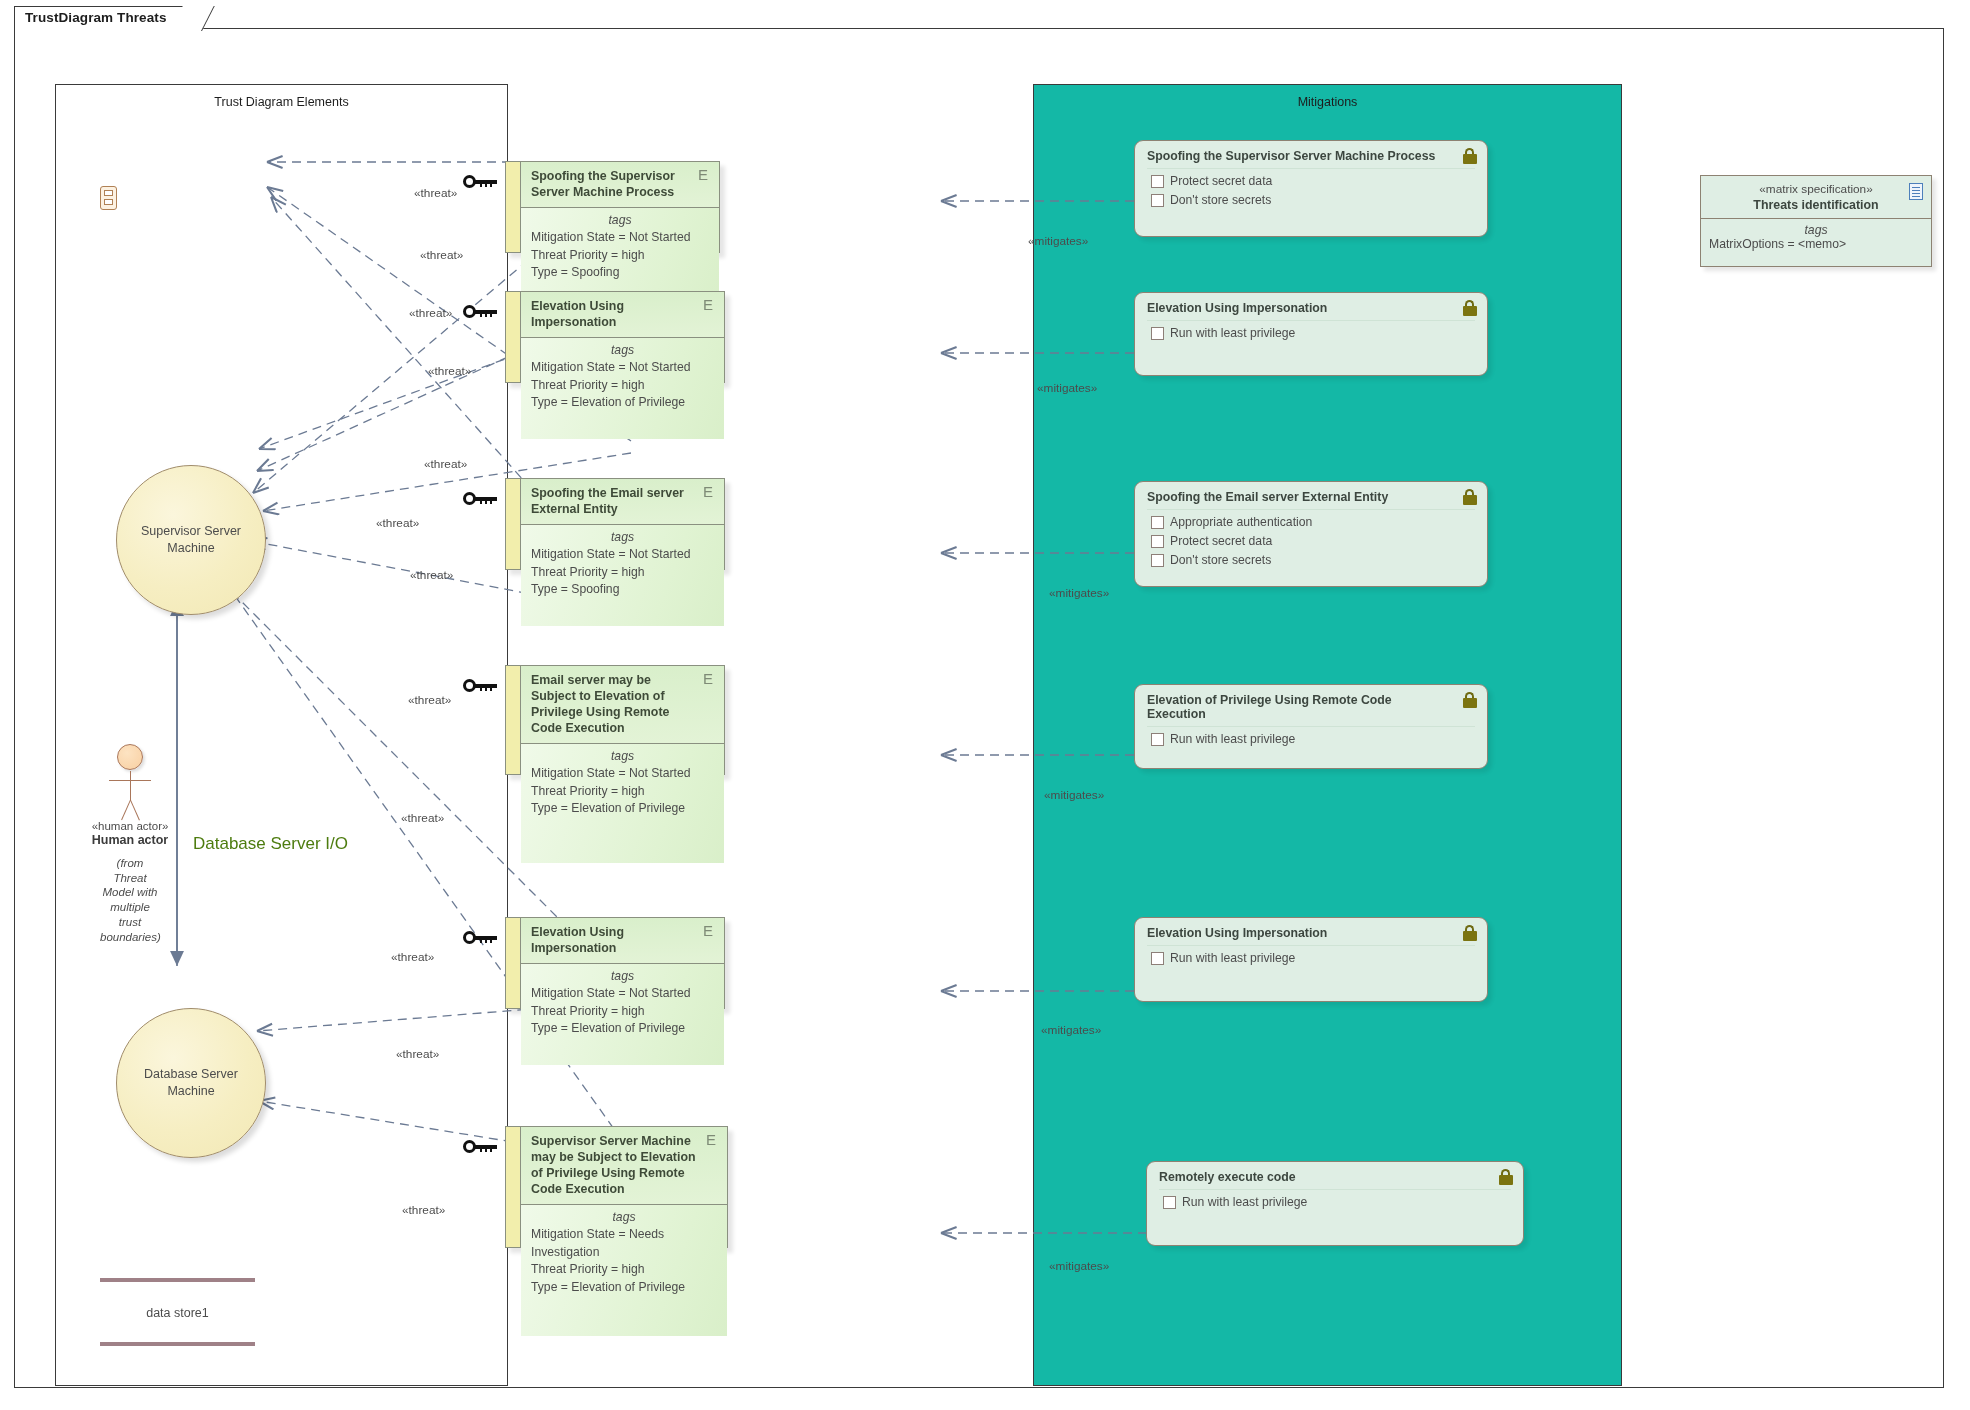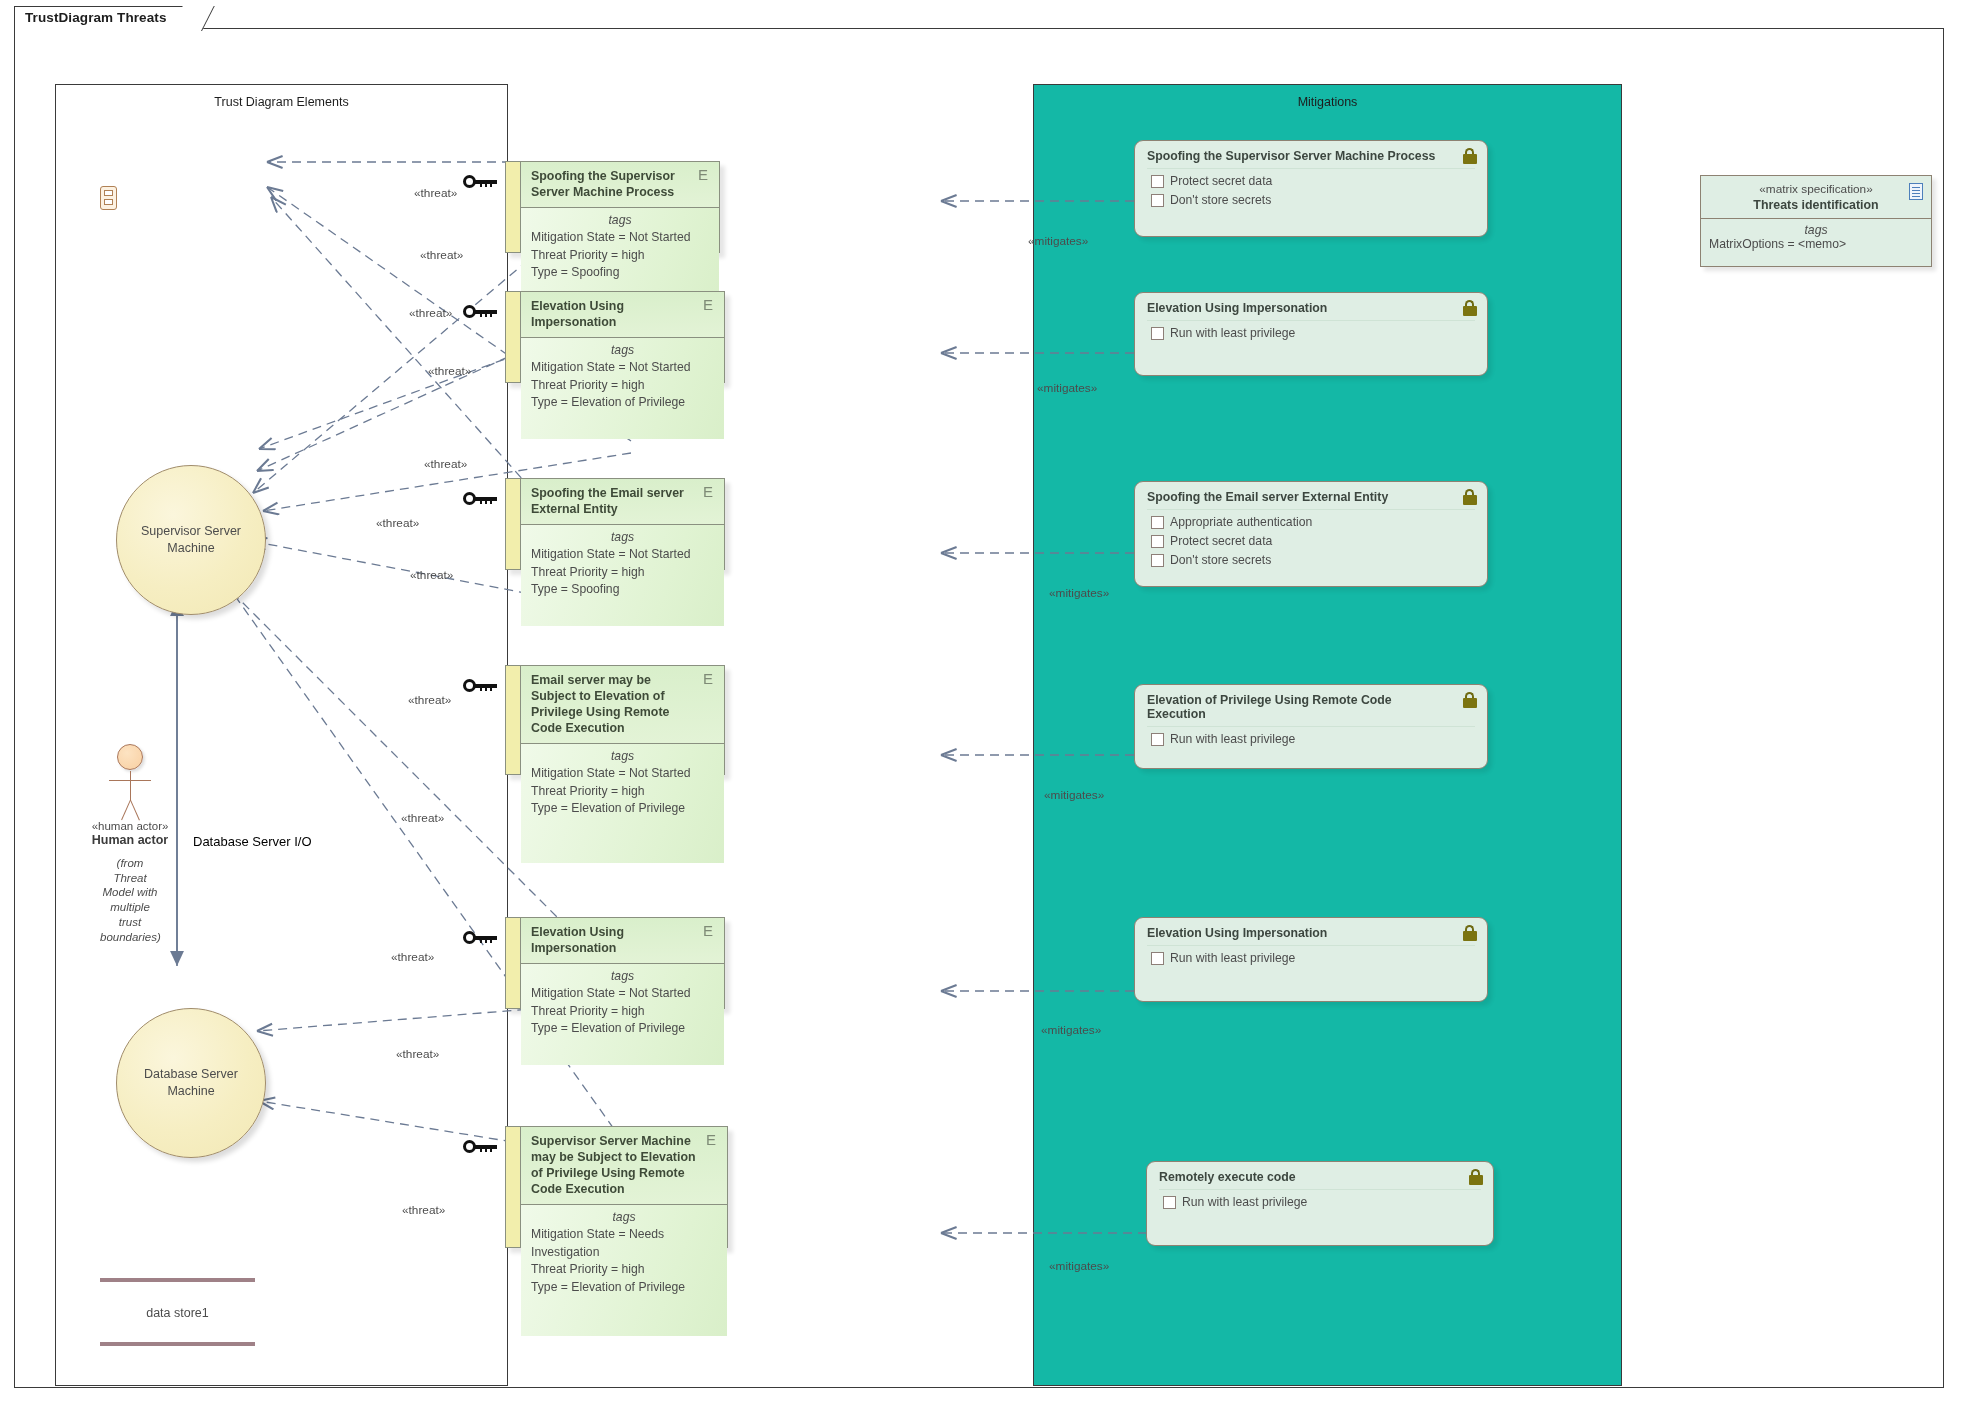--- a/index.html
+++ b/index.html
@@ -141,21 +141,21 @@
   }
 
   
   #data-store { left: 85px; top: 1205px; width: 155px; text-align: center; margin-top: 44px; }
   #data-store .bar { height: 4px; background: #9f8187; }
   #data-store .lbl { font-size: 12.5px; color: #4c4c4c; padding: 24px 0 22px; }
 
   
   #assoc-label {
     position: absolute; left: 178px; top: 805px;
-    font-size: 13px; color: #000000; white-space: nowrap;
+    font-size: 17px; color: #4d7c0f; white-space: nowrap;
   }
 
   
   .threat {
     position: absolute;
     box-sizing: border-box;
     border: 1px solid #8a9080;
     background: linear-gradient(180deg,#ddf0d0 0%,#e6f5da 40%,#d8eeca 100%);
     box-shadow: 5px 5px 4px rgba(0,0,0,.10);
   }
@@ -560,21 +560,21 @@
           <span class="shackle"></span>
           <span class="body"></span>
         </div>
       <div class="m-title">Elevation Using Impersonation</div>
       <div class="m-item">
         <span class="cb"></span>
         <span>Run with least privilege</span>
       </div>
     </div>
 
-    <div class="mitig" style="left:1131px; top:1132px; width:348px; height:85px;">
+    <div class="mitig" style="left:1131px; top:1132px; width:378px; height:85px;">
       <div class="lock">
           <span class="shackle"></span>
           <span class="body"></span>
         </div>
       <div class="m-title">Remotely execute code</div>
       <div class="m-item">
         <span class="cb"></span>
         <span>Run with least privilege</span>
       </div>
     </div>

